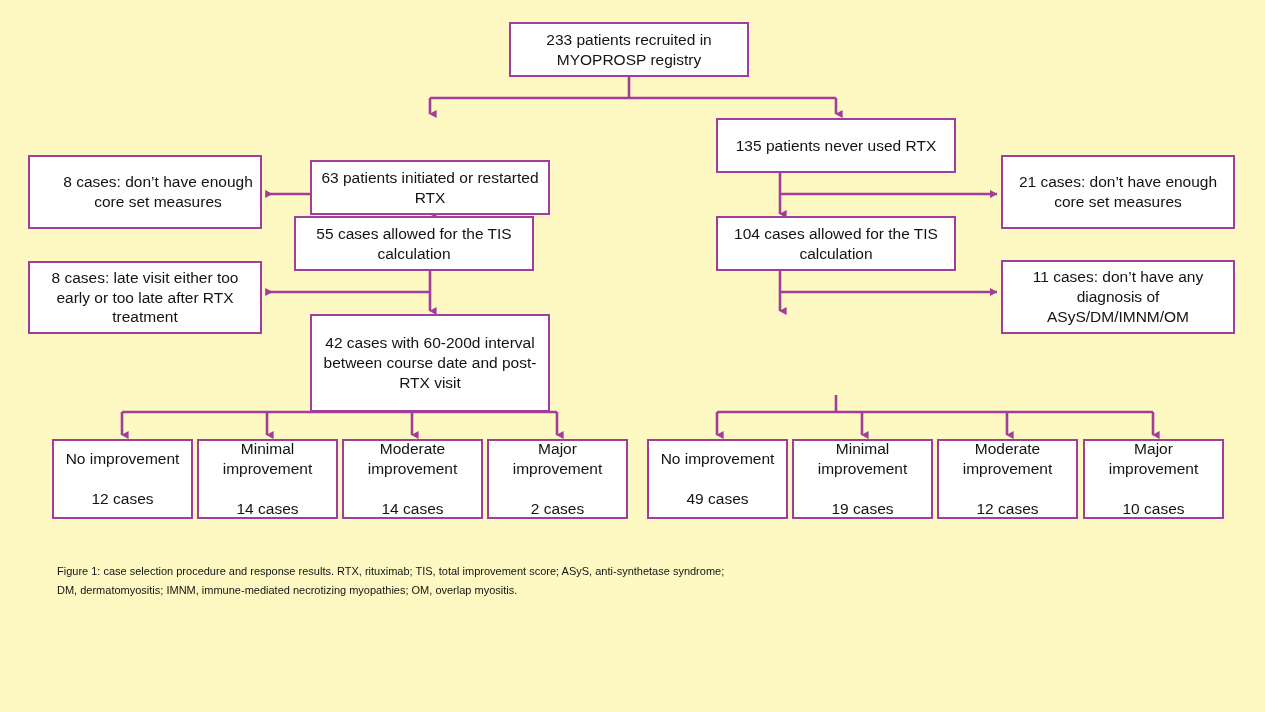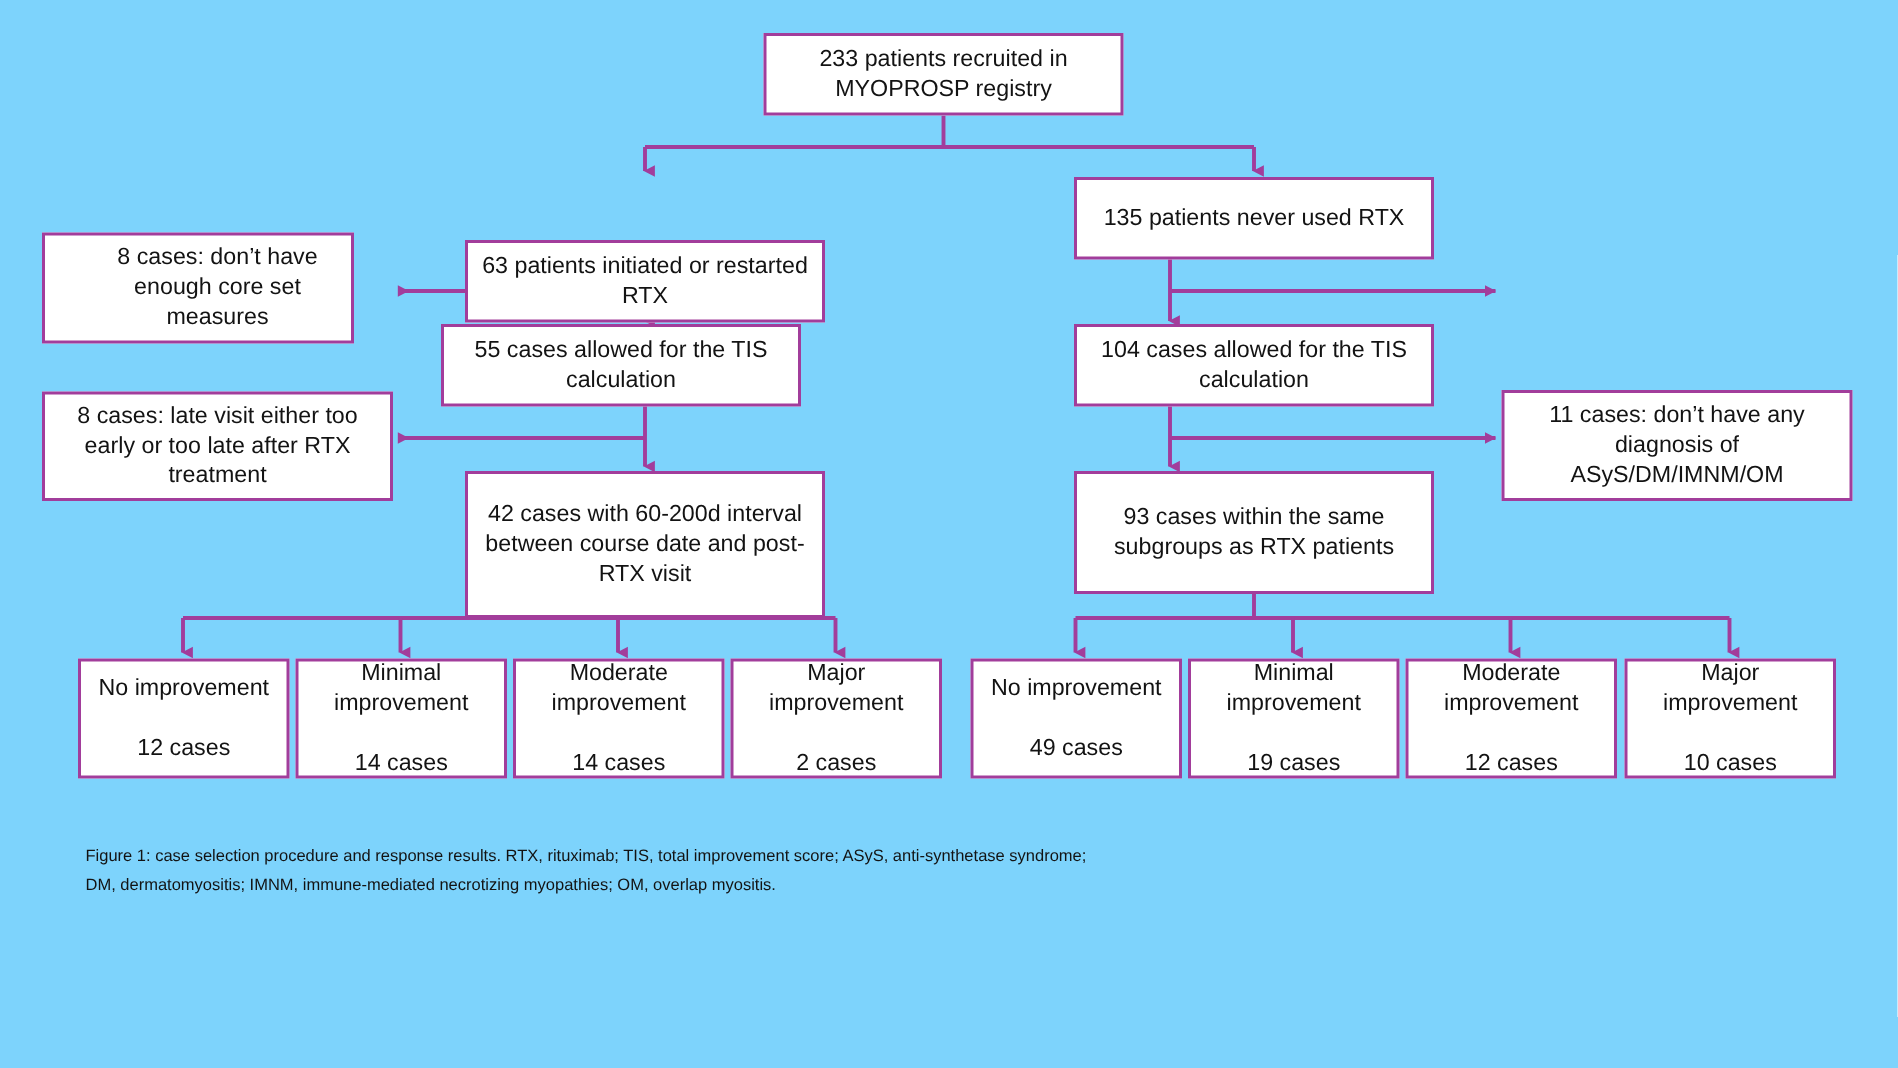--- a/index.html
+++ b/index.html
@@ -9,21 +9,21 @@
     background: #ffffff;
   }
   body {
     font-family: "Liberation Sans", sans-serif;
     color: #111111;
   }
   #page {
     position: relative;
     width: 1265px;
     height: 712px;
-    background: #7dd3fc;
+    background: #fef9c3;
     overflow: hidden;
   }
   #flow-svg {
     position: absolute;
     left: 0;
     top: 0;
     width: 1265px;
     height: 712px;
   }
   .node {
@@ -110,52 +110,52 @@
   </svg>
 
   <div class="node" style="left:509px; top:22px; width:240px; height:55px;">
     <span>233 patients recruited in MYOPROSP registry</span>
   </div>
 
   <div class="node" style="left:310px; top:118px; width:240px; height:55px;margin-top:42px;">
     <span>63 patients initiated or restarted RTX</span>
   </div>
 
-  <div class="node" style="left:28px; top:155px; width:208px; height:74px;padding-left:32px;">
+  <div class="node" style="left:28px; top:155px; width:234px; height:74px;padding-left:32px;">
     <span>8 cases: don’t have enough core set measures</span>
   </div>
 
   <div class="node" style="left:294px; top:216px; width:240px; height:55px;">
     <span>55 cases allowed for the TIS calculation</span>
   </div>
 
   <div class="node" style="left:28px; top:261px; width:234px; height:73px;">
     <span>8 cases: late visit either too early or too late after RTX treatment</span>
   </div>
 
   <div class="node" style="left:310px; top:314px; width:240px; height:98px;">
     <span>42 cases with 60-200d interval between course date and post-RTX visit</span>
   </div>
 
   <div class="node" style="left:716px; top:118px; width:240px; height:55px;justify-content:center;">
     <span>135 patients never used RTX</span>
   </div>
 
+  <div class="node" style="left:1001px; top:155px; width:234px; height:74px;">
+    <span>21 cases: don’t have enough core set measures</span>
+  </div>
 
   <div class="node" style="left:716px; top:216px; width:240px; height:55px;align-items:center;">
     <span>104 cases allowed for the TIS calculation</span>
   </div>
 
   <div class="node" style="left:1001px; top:260px; width:234px; height:74px;">
     <span>11 cases: don’t have any diagnosis of ASyS/DM/IMNM/OM</span>
   </div>
 
-  <div class="node" style="left:716px; top:314px; width:240px; height:82px;">
-    <span>93 cases within the same subgroups as RTX patients</span>
-  </div>
 
   <div class="node" style="left:52px; top:439px; width:141px; height:80px;">
     <span>
       <span>No improvement</span><br>
       <span>12 cases</span>
     </span>
   </div>
   <div class="node" style="left:197px; top:439px; width:141px; height:80px;">
     <span>
       <span>Minimal improvement</span><br>

